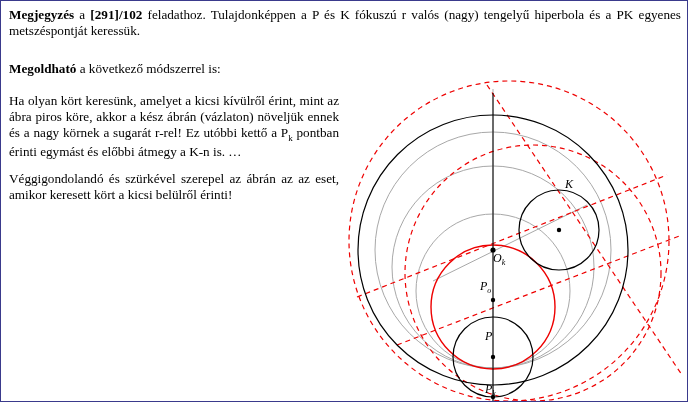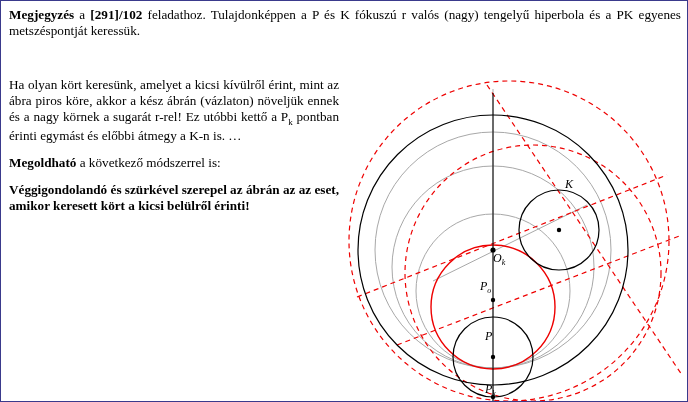--- a/index.html
+++ b/index.html
@@ -67,29 +67,29 @@
 </head>
 <body>
 
 <div id="page">
 
   <p class="para first" style="position:absolute;left:8px;top:6px;">
     <span class="bold">Megjegyzés</span><span> a </span><span class="bold">[291]/102</span><span> feladathoz. Tulajdonképpen a P és K fókuszú r valós (nagy) tengelyű hiperbola és a PK egyenes metszéspontját keressük.</span>
   </p>
 
   <div class="text-col" style="top:60px;">
+    <p class="para">
+      <span class="bold">Megoldható</span><span> a következő módszerrel is:</span>
+    </p>
+
     <p class="para" style="margin-top:16px;">
       <span>Ha olyan kört keresünk, amelyet a kicsi kívülről érint, mint az ábra piros köre, akkor a kész ábrán (vázlaton) növeljük ennek és a nagy körnek a sugarát r-rel! Ez utóbbi kettő a P</span><span class="sub">k</span><span> pontban érinti egymást és előbbi átmegy a K-n is. …</span>
     </p>
 
-    <p class="para">
-      <span class="bold">Megoldható</span><span> a következő módszerrel is:</span>
-    </p>
-
-    <p class="para" style="margin-top:4px;font-weight:bold;">Véggigondolandó és szürkével szerepel az ábrán az az eset, amikor keresett kört a kicsi belülről érinti!</p>
+    <p class="para" style="margin-top:4px;">Véggigondolandó és szürkével szerepel az ábrán az az eset, amikor keresett kört a kicsi belülről érinti!</p>
   </div>
 
   <div class="fig">
     <svg width="348" height="356" viewBox="0 0 348 356" xmlns="http://www.w3.org/2000/svg">
 
       <g>
 
         <circle cx="156" cy="205" r="118" fill="none" stroke="#a8a8a8" stroke-width="1"></circle>
 
         <circle cx="156" cy="222" r="101" fill="none" stroke="#a8a8a8" stroke-width="1"></circle>

